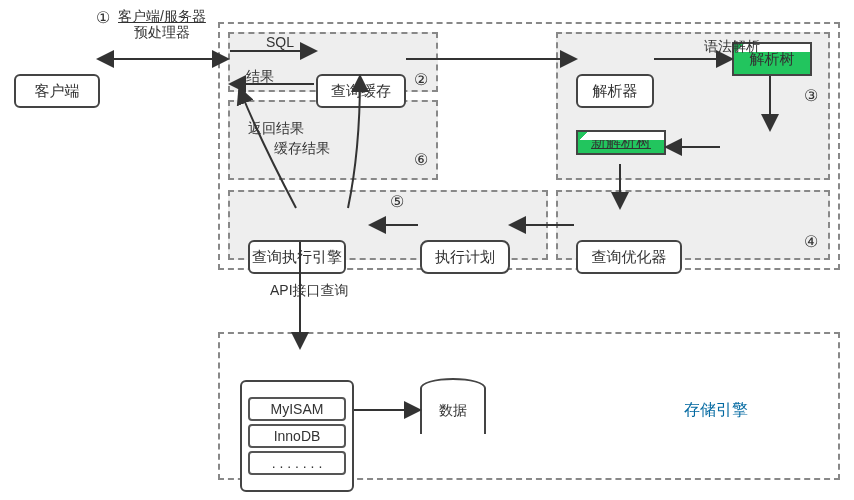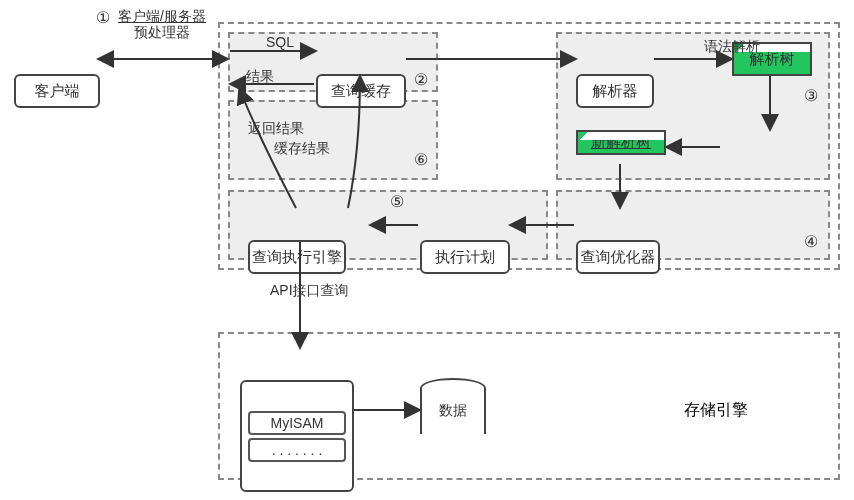--- a/index.html
+++ b/index.html
@@ -136,40 +136,41 @@
 
   <div class="box" style="left:316px; top:42px; width:90px; height:34px;">查询缓存</div>
 
   <div class="box" style="left:576px; top:42px; width:78px; height:34px;">解析器</div>
 
   <div class="doc" style="left:732px; top:42px; width:80px; height:34px;">解析树</div>
 
 
   <div class="doc" style="left:576px; top:130px; width:90px; height:25px;text-decoration:underline;">新解析树</div>
 
-  <div class="box" style="left:576px; top:208px; width:84px; height:34px;">查询优化器</div>
-
-  <div class="box" style="left:420px; top:208px; width:90px; height:34px;">执行计划</div>
+  <div class="box" style="left:576px; top:208px; width:106px; height:34px;">查询优化器</div>
+
+  <div class="box" style="left:420px; top:208px; width:90px; height:34px;border-radius:8px;">执行计划</div>
 
   <div class="box" style="left:248px; top:208px; width:98px; height:34px;">查询执行引擎</div>
 
   <div class="box" style="left:240px; top:348px; width:114px; height:112px; flex-direction:column; padding:6px;">
     <div id="engine-list" style="width:100%;">
         <div class="engine-item">MyISAM</div>
+        <div class="engine-item">InnoDB</div>
         <div class="engine-item">. . . . . . .</div>
       </div>
   </div>
 
   <div class="cylinder" style="left:420px; top:378px;">
     <div class="top"></div>
     <div class="body">数据</div>
     <div class="bot"></div>
   </div>
 
-  <div class="label" style="left:684px; top:400px; font-size:16px; color:#000000;">存储引擎</div>
+  <div class="label" style="left:684px; top:400px; font-size:16px; color:#0369a1;">存储引擎</div>
 
   <div class="label" style="left:118px; top:8px;text-decoration:underline;">客户端/服务器</div>
   <div class="label" style="left:134px; top:24px;">预处理器</div>
   <div class="label" style="left:246px; top:34px;margin-left:20px;">SQL</div>
   <div class="label" style="left:246px; top:68px;">结果</div>
   <div class="label" style="left:660px; top:38px;margin-left:44px;">语法解析</div>
   <div class="label" style="left:248px; top:120px;">返回结果</div>
   <div class="label" style="left:274px; top:140px;">缓存结果</div>
   <div class="label" style="left:270px; top:282px;">API接口查询</div>
 

